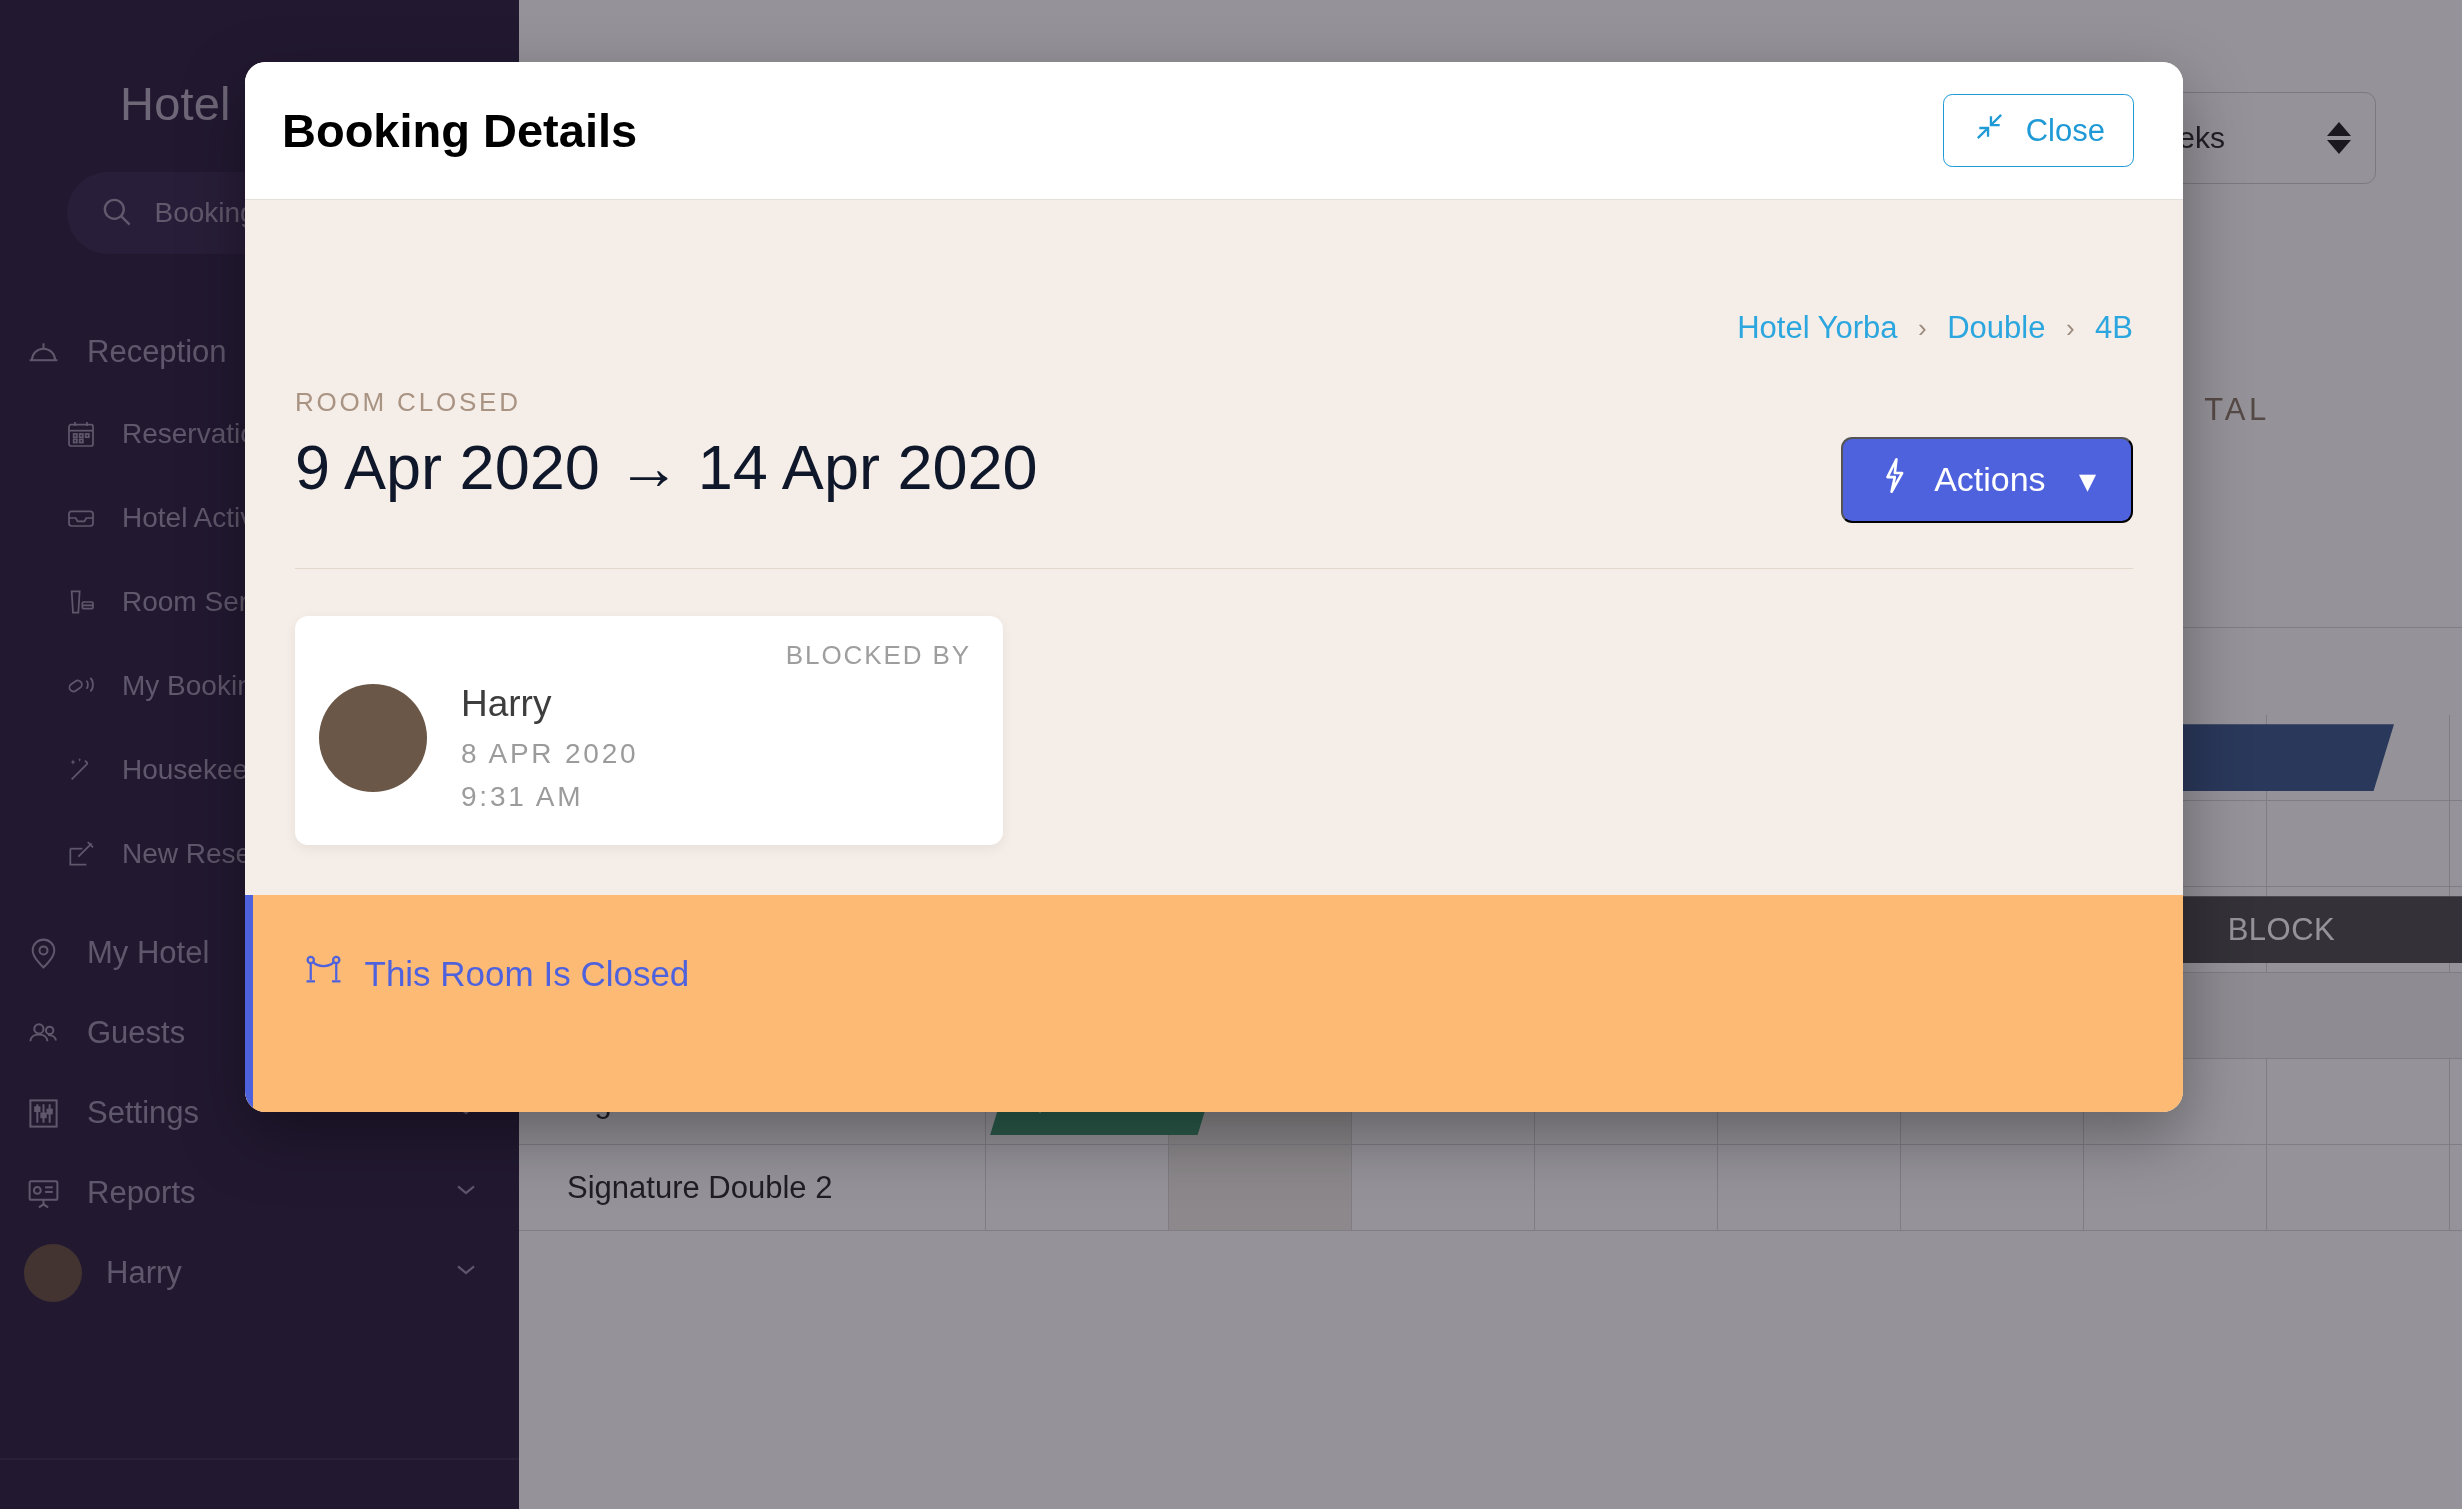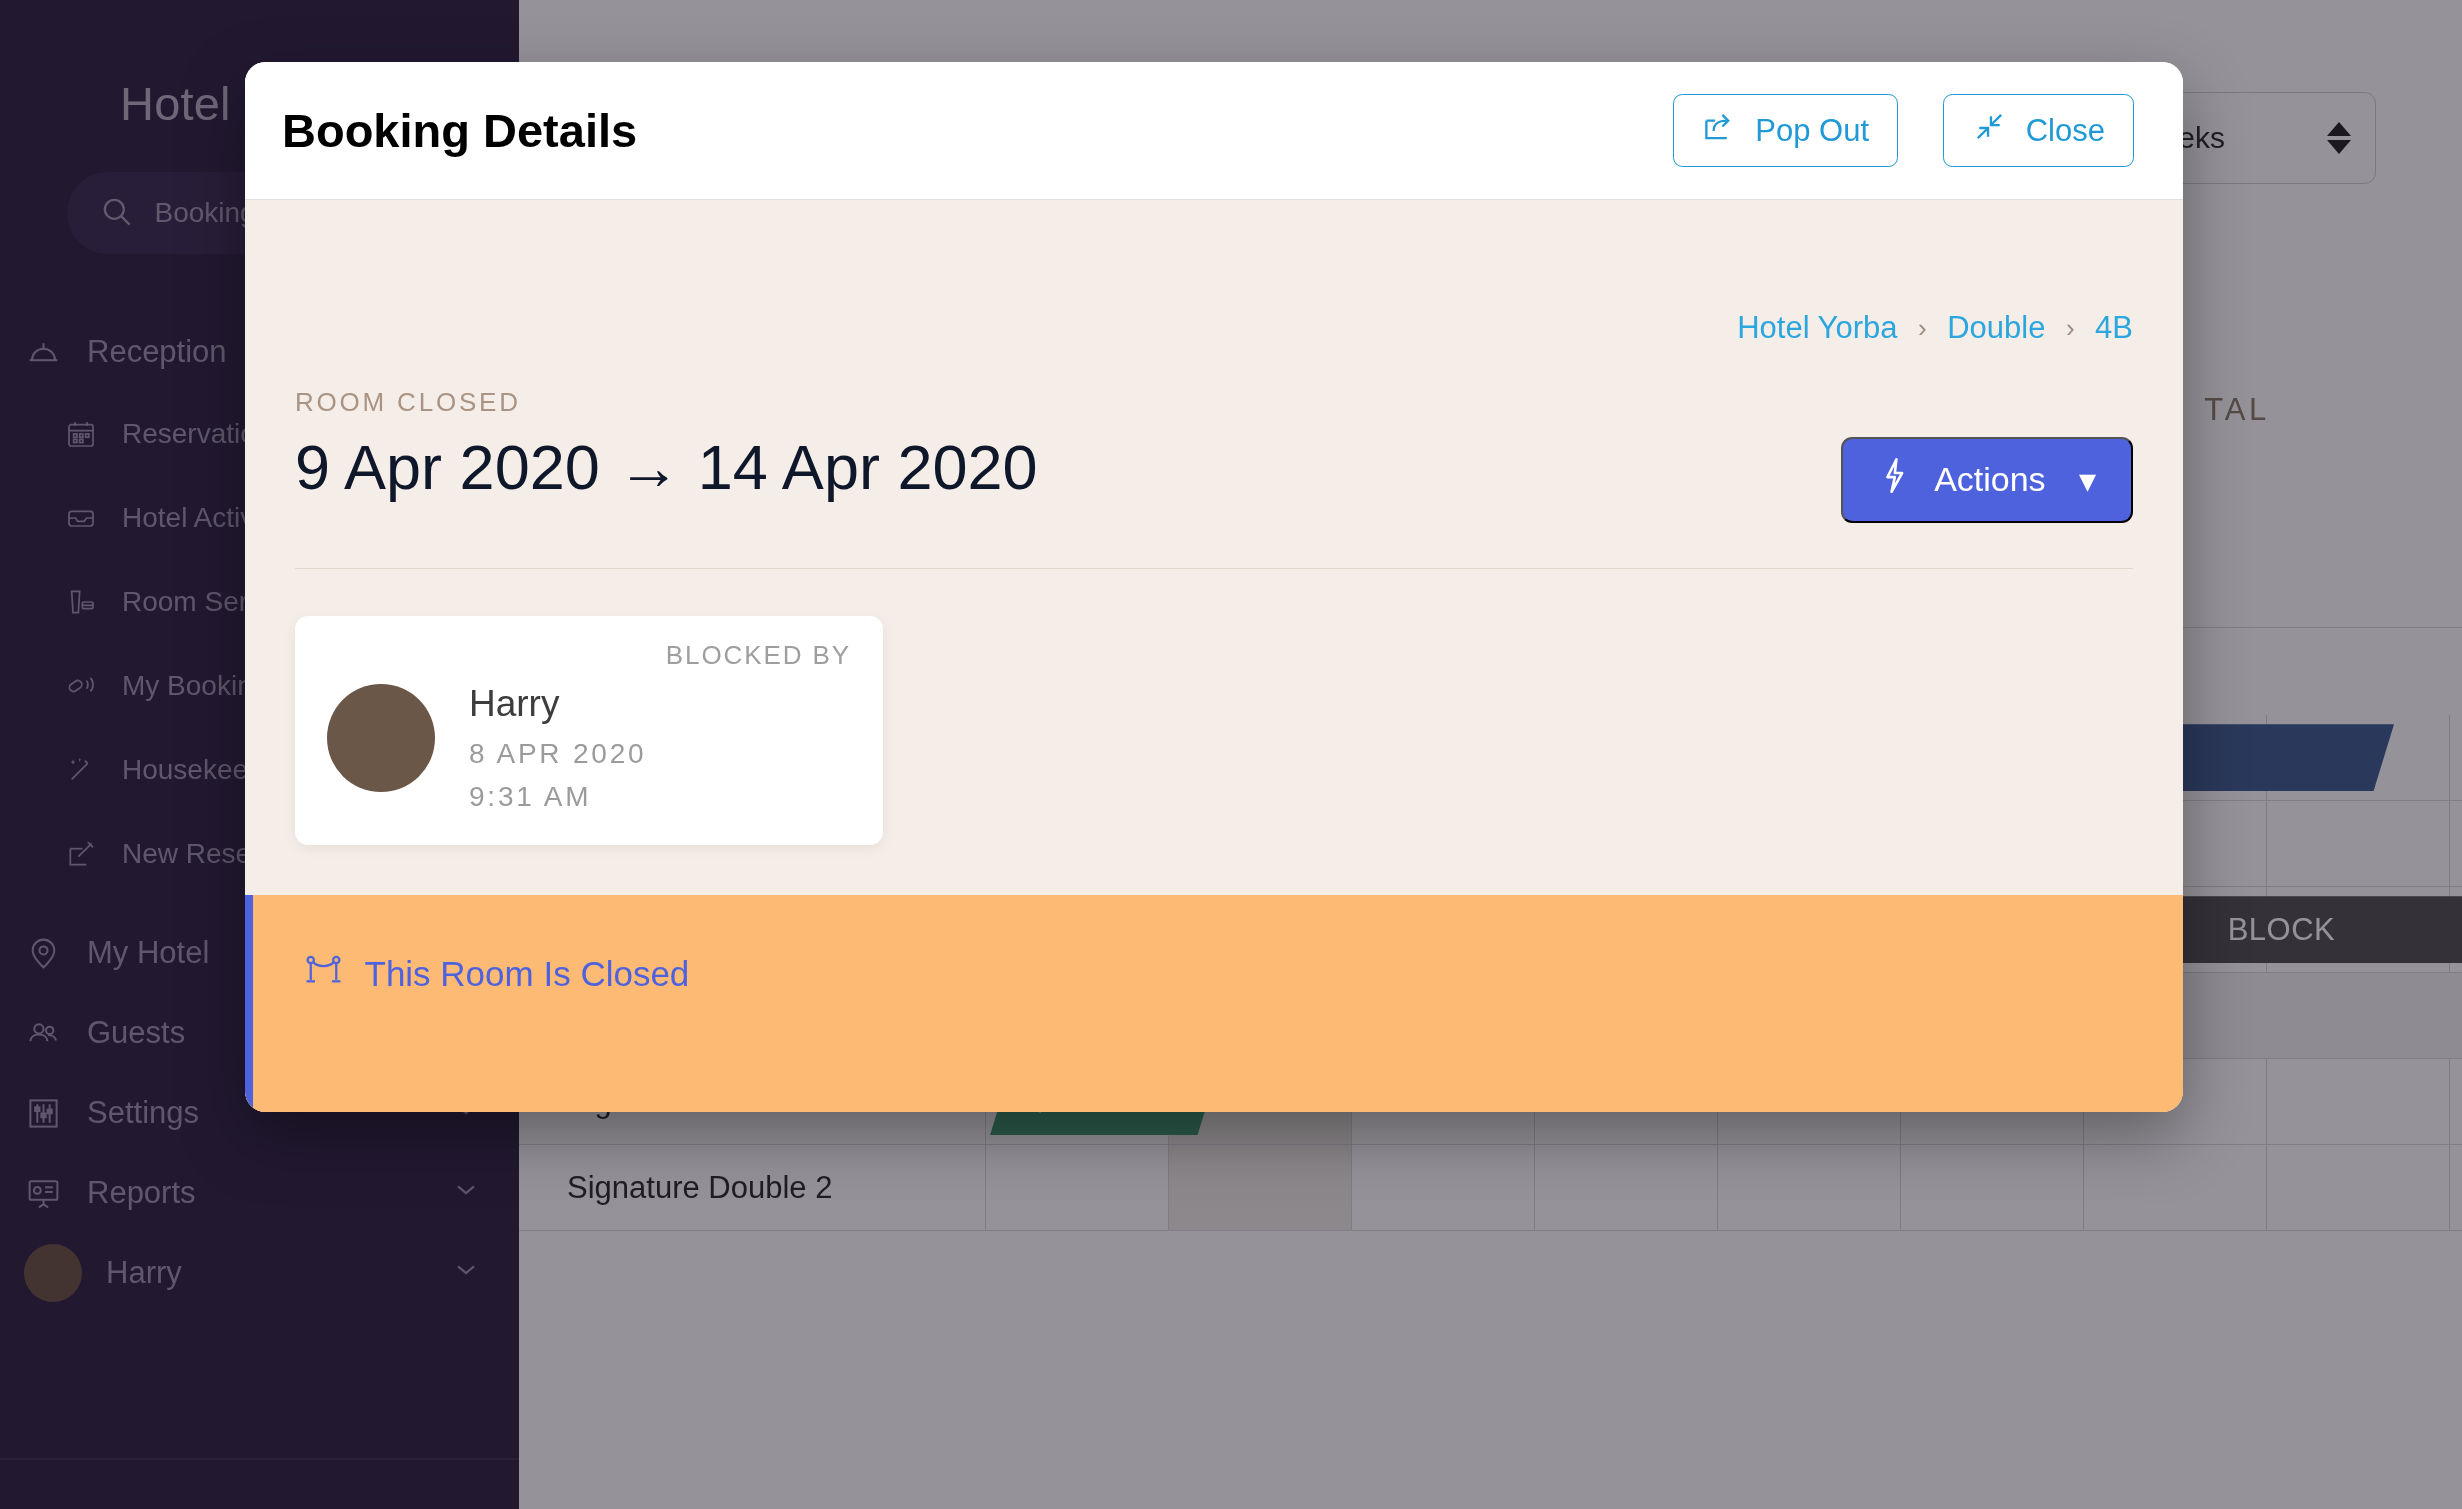--- a/index.html
+++ b/index.html
@@ -170,22 +170,22 @@
     border-radius: 11.2px; height: 86px; padding: 0 35px;
     display: flex; align-items: center; gap: 24px;
     font-size: 34px;
   }
   .actions-btn .chev { margin-left: 9.3px; }
 
   .divider { height: 1.9px; background: #e2d7cd; margin-top: 45px; }
 
   .blocked-card {
     margin-top: 47px;
-    width: 588px; background: #fff;
-    border-radius: 13px; padding: 24px 32px 32px 32px;
+    width: 708px; background: #fff;
+    border-radius: 13px; padding: 24px 32px 32px 24px;
     box-shadow: 0 3.7px 13px rgba(0,0,0,.06);
   }
   .blocked-by {
     text-align: right; color: #9e9e9e;
     font-size: 26px; letter-spacing: 1.9px;
   }
   .blocked-inner { display: flex; gap: 34px; margin-top: 13px; align-items: flex-start; }
   .avatar-lg {
     width: 108px; height: 108px; border-radius: 50%;
     overflow: hidden; flex: 0 0 108px; background: #6b5747;
@@ -523,31 +523,20 @@
 
   <div class="veil"></div>
 </div>
 
 <section class="modal">
 
   <header class="modal-head">
     <div class="modal-title">Booking Details</div>
     <div class="head-actions">
 
-      <button class="ghost-btn">
-        <span>
-          <svg width="35" height="35" viewBox="0 0 24 24" fill="none" stroke="#1f9ad6" stroke-width="1.6">
-            <path d="M3 8v12h14"></path>
-              <path d="M3 8h6"></path>
-            <path d="M8 15c0-5 4-7 9-7"></path>
-              <path d="M14 4l4 4-4 4"></path>
-          </svg>
-        </span>
-        <span>Pop Out</span>
-      </button>
 
       <button class="ghost-btn">
         <span>
           <svg width="35" height="35" viewBox="0 0 24 24" fill="none" stroke="#1f9ad6" stroke-width="1.6">
             <path d="M20 4l-7 7"></path>
               <path d="M13 5v6h6"></path>
             <path d="M4 20l7-7"></path>
               <path d="M11 19v-6H5"></path>
           </svg>
         </span>

